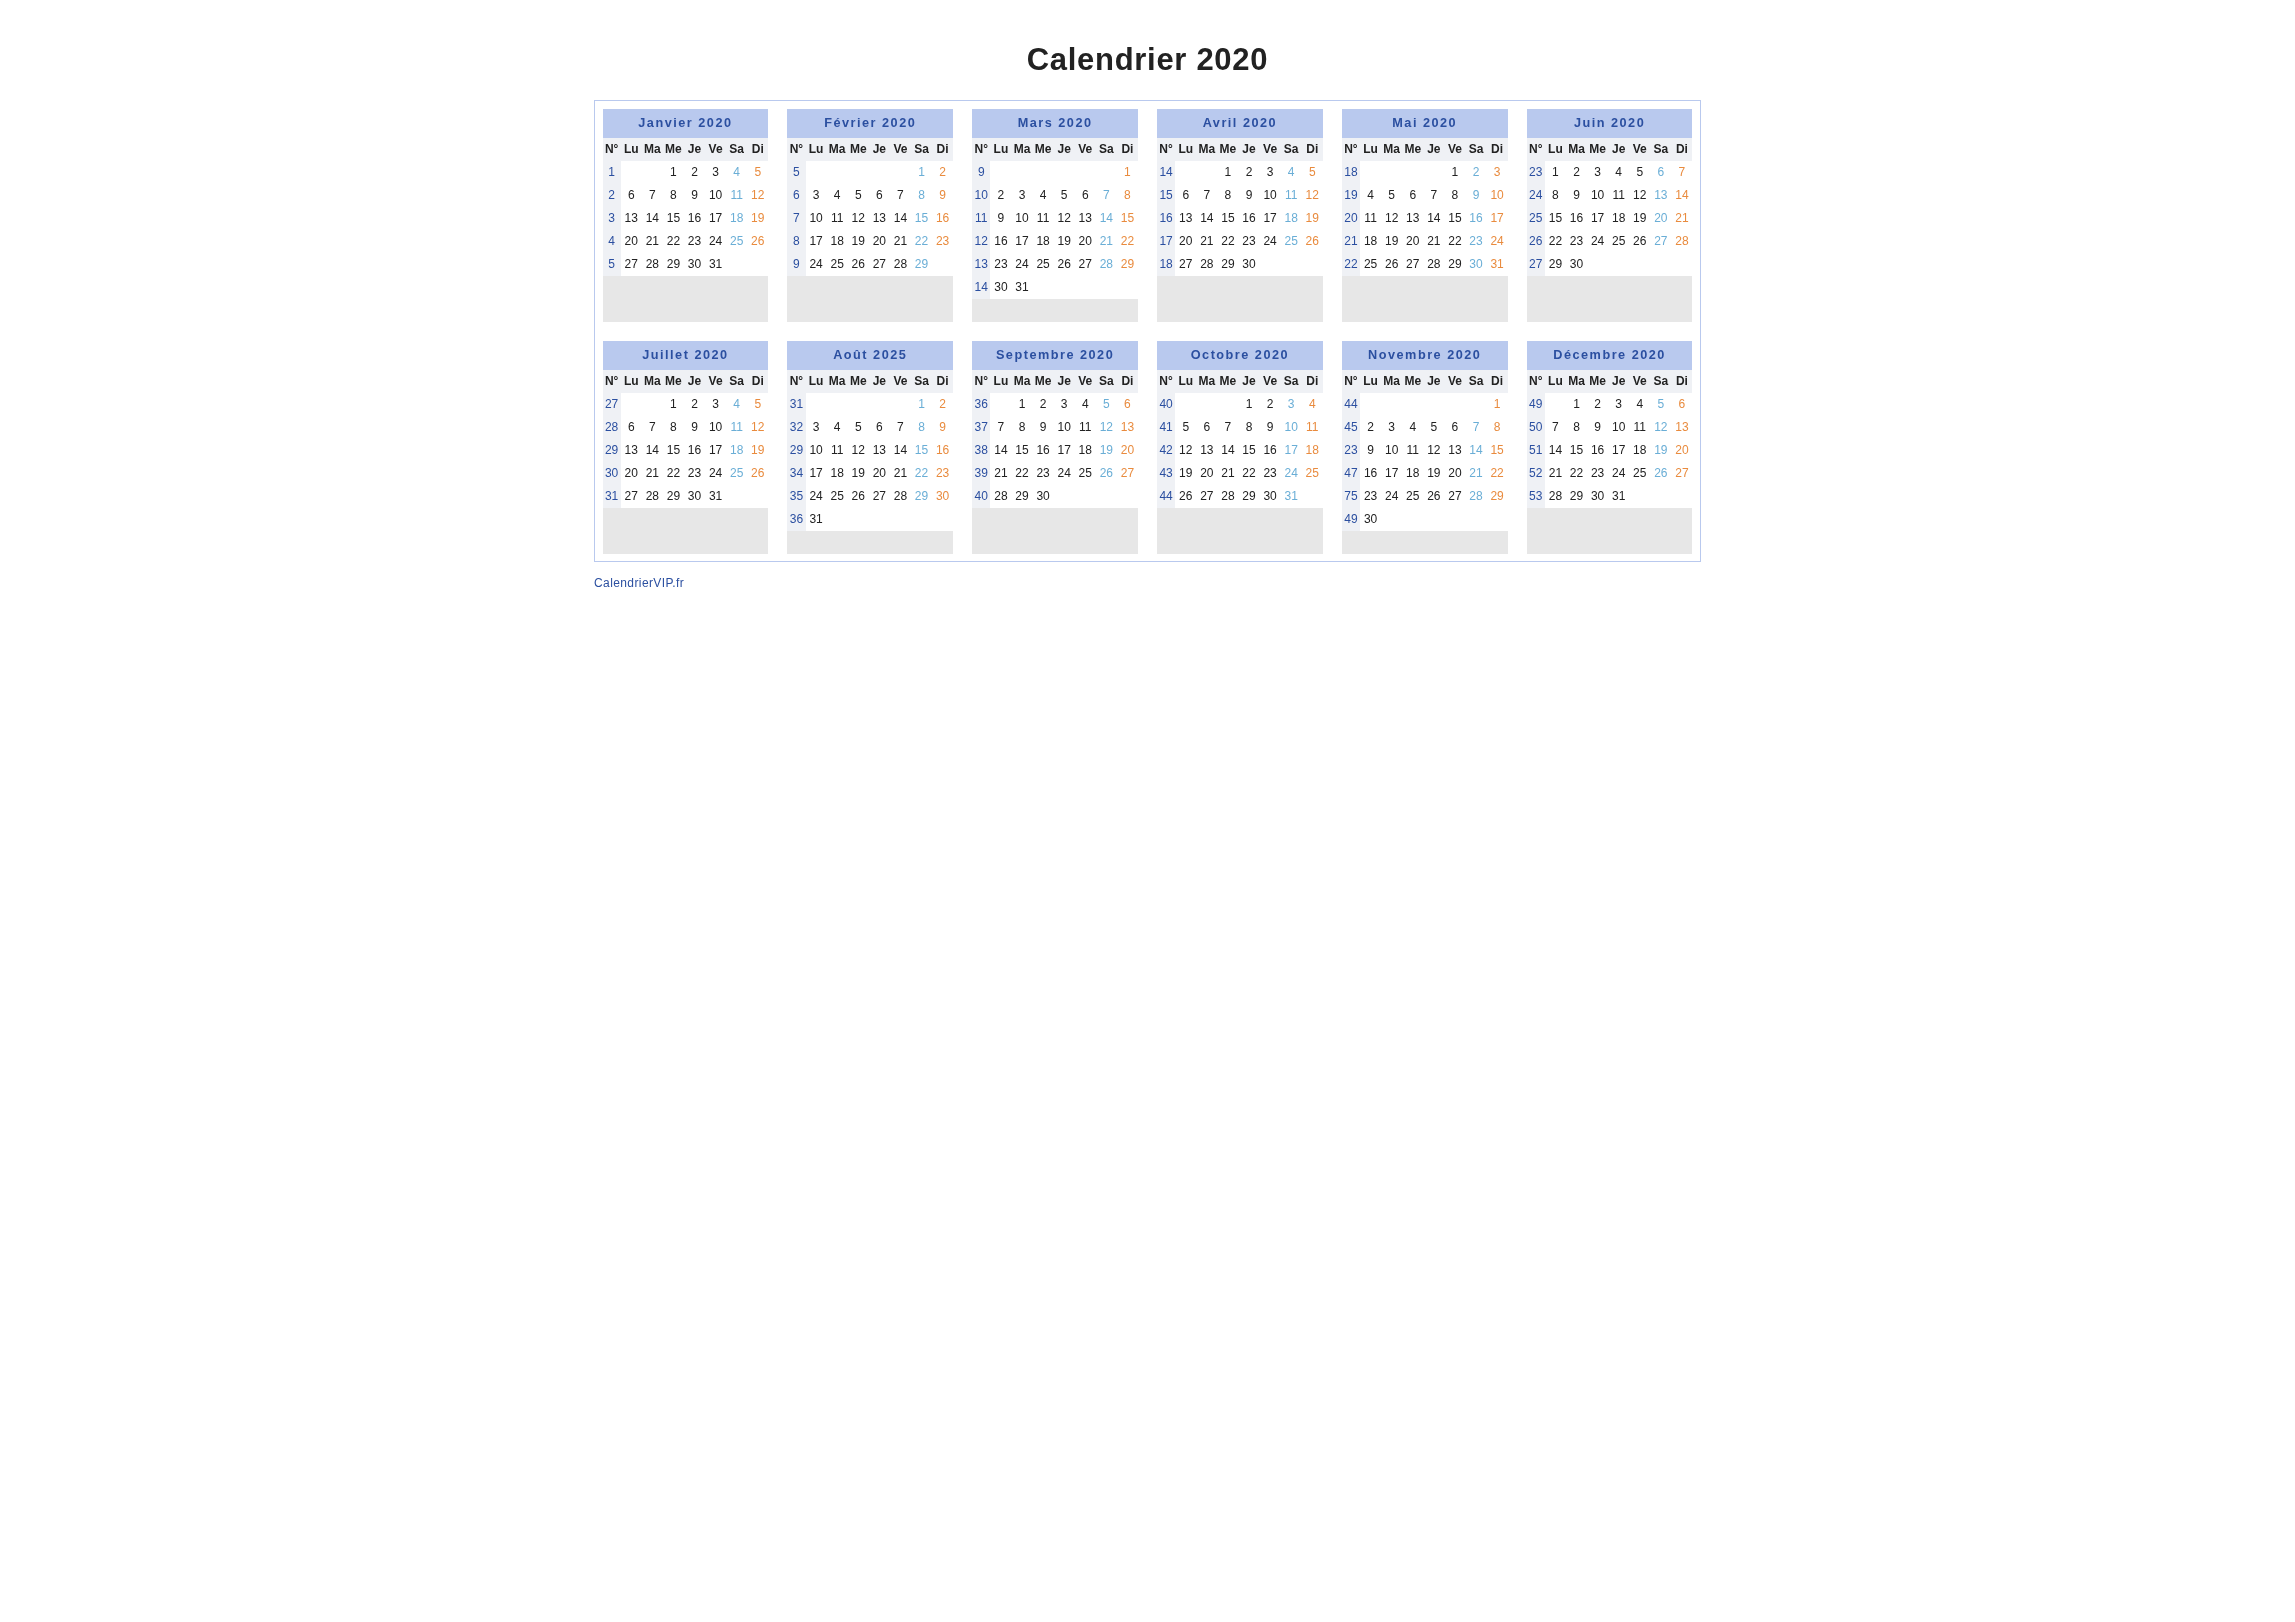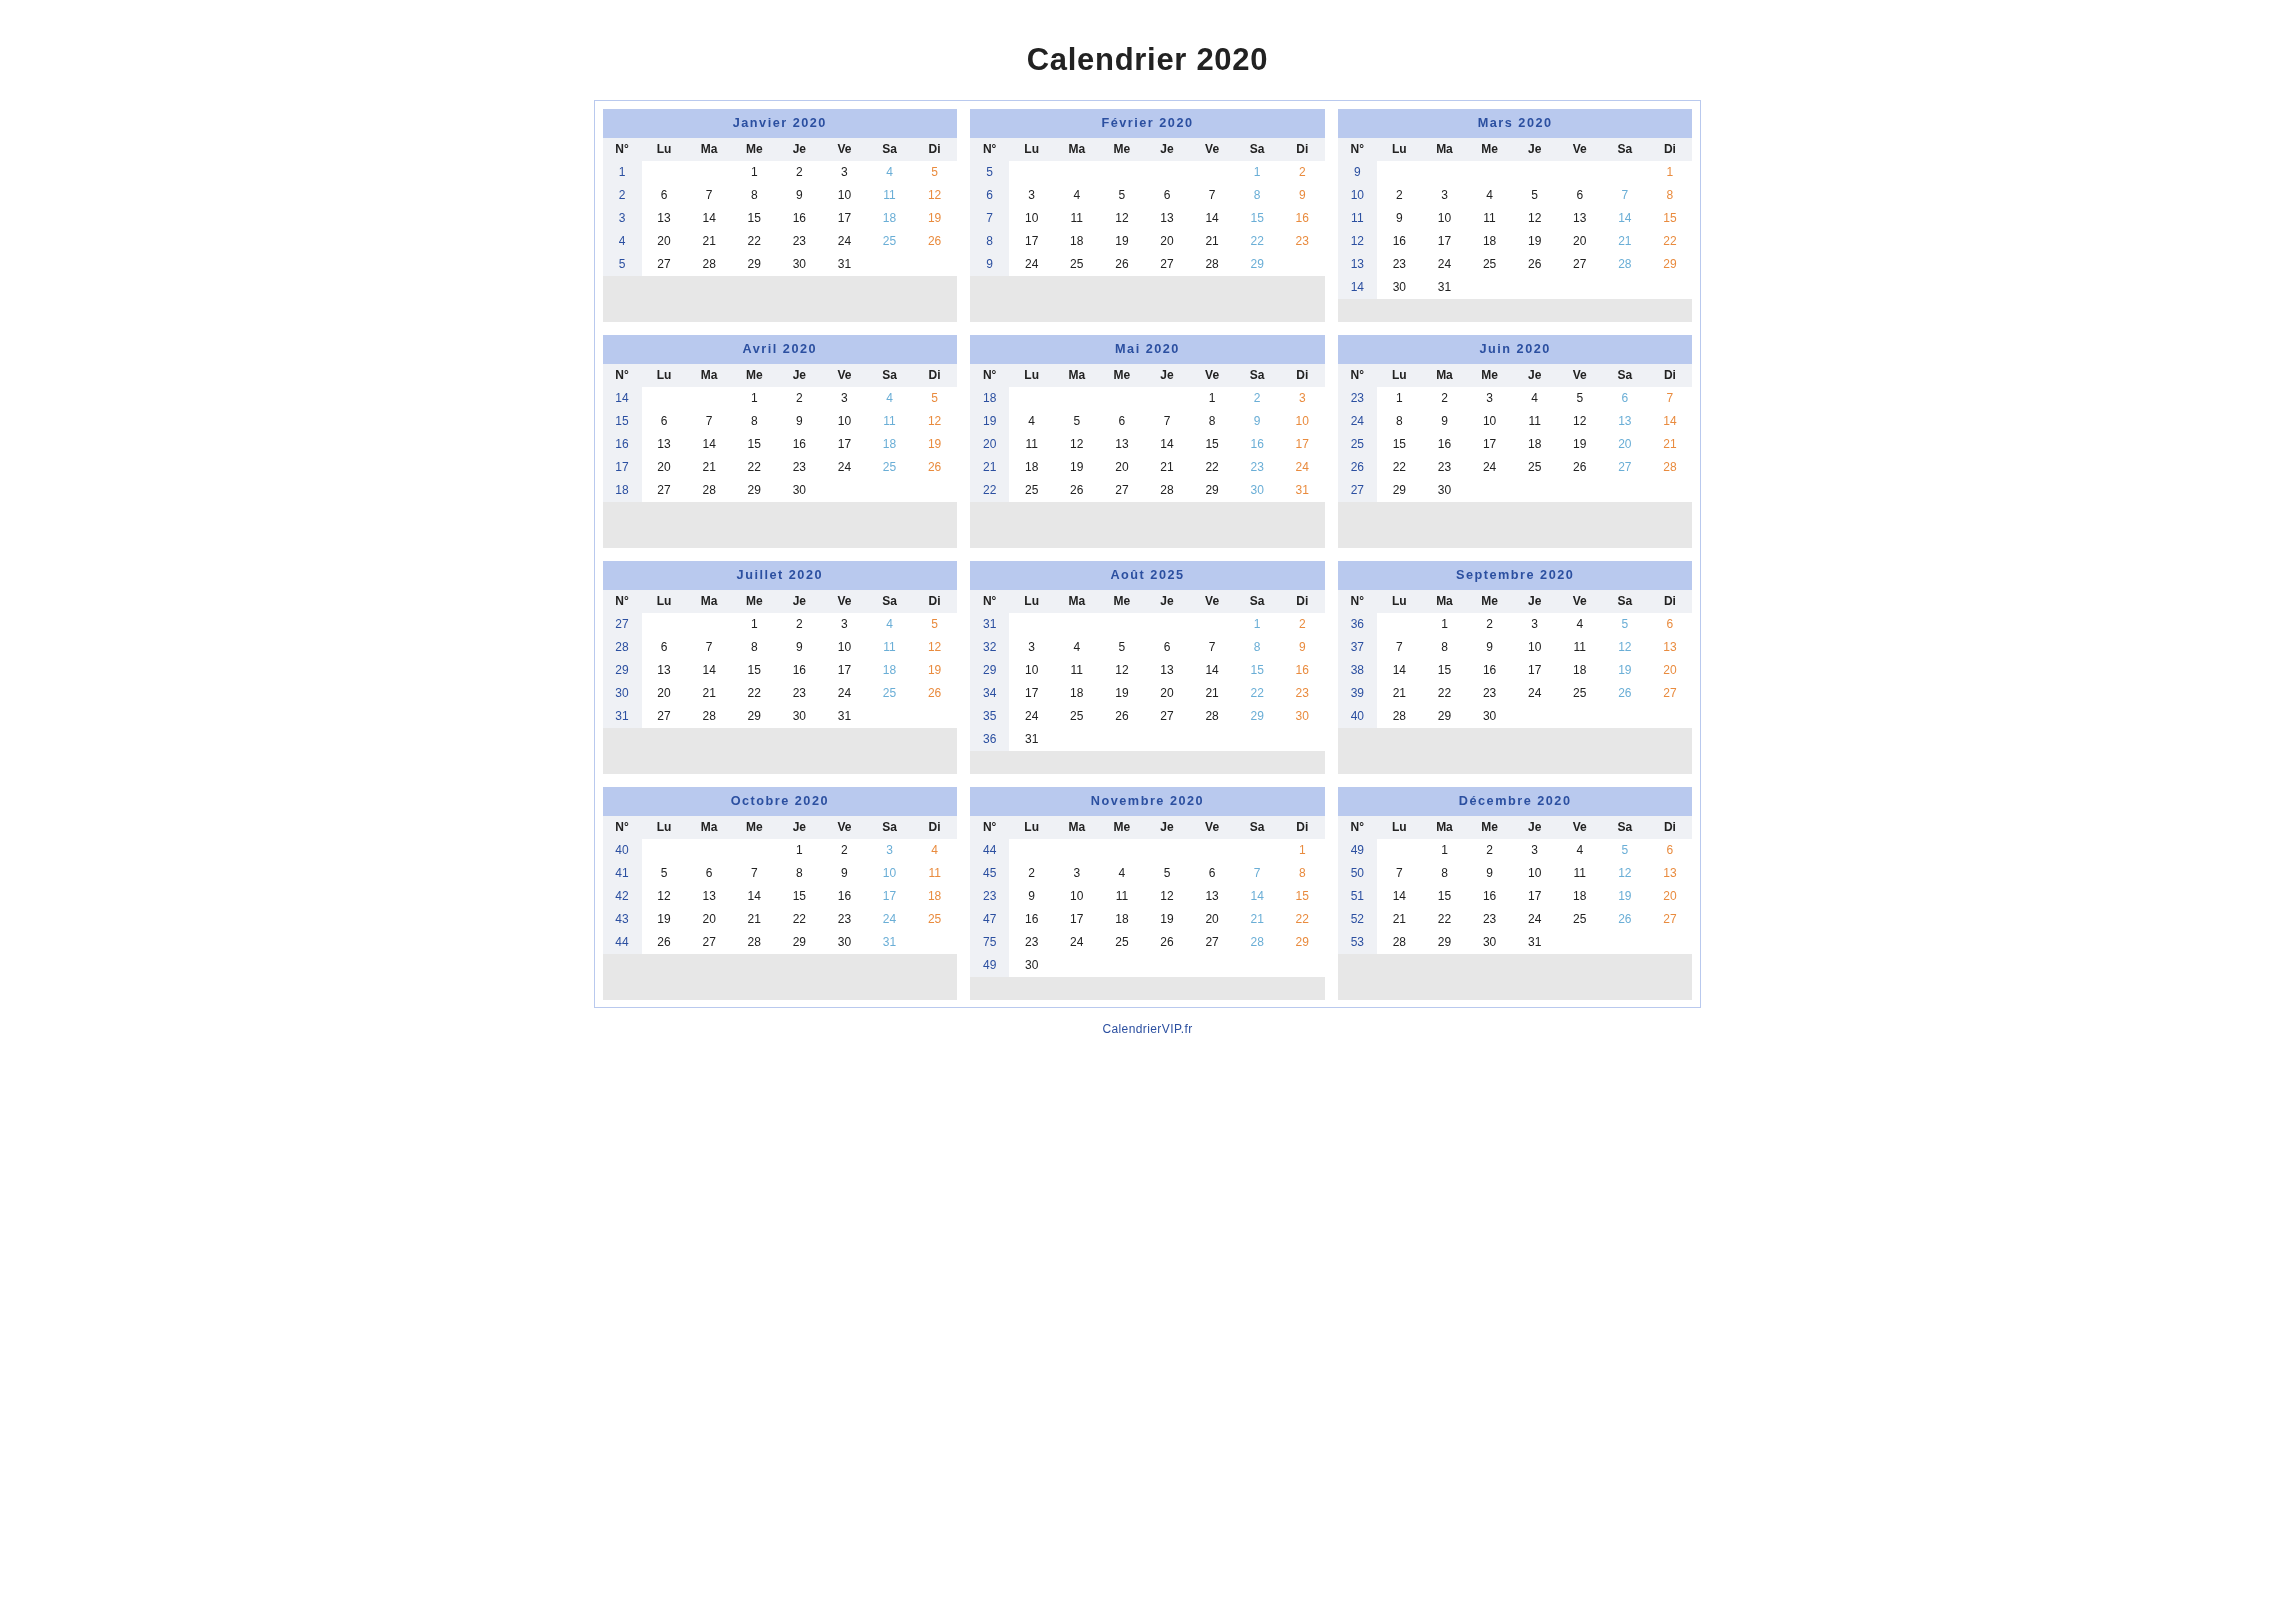--- a/index.html
+++ b/index.html
@@ -20,22 +20,22 @@
     font-weight: 700;
     letter-spacing: 0.7px;
     margin: 7.5px 0 22.4px;
   }
   .calendar-border {
     border: 1.5px solid #b9c9ee;
     padding: 7.5px;
   }
   .year-grid {
     display: grid;
-    grid-template-columns: repeat(3, 1fr);
-    gap: 13px;
+    grid-template-columns: repeat(6, 1fr);
+    gap: 19px;
   }
   .month {
     display: flex;
     flex-direction: column;
   }
   .month-title {
     background: #b9c9ee;
     text-align: center;
     font-weight: 700;
     color: #2b4fa0;
@@ -70,21 +70,20 @@
     font-weight: 400;
     font-size: 10.5px;
   }
   td.wd { color: #222; }
   td.sa { color: #6aaed6; }
   td.su { color: #e98b3e; }
   td.empty { background: transparent; }
   tr.pad td { background: #e7e7e7; }
   tr.pad td.wk { background: #e7e7e7; }
   .footer {
-    text-align: center;
     margin-top: 13.5px;
     color: #2b4fa0;
     font-size: 12px;
     letter-spacing: 0.4px;
   }
 </style>
 </head>
 <body>
 
 <div class="page">

